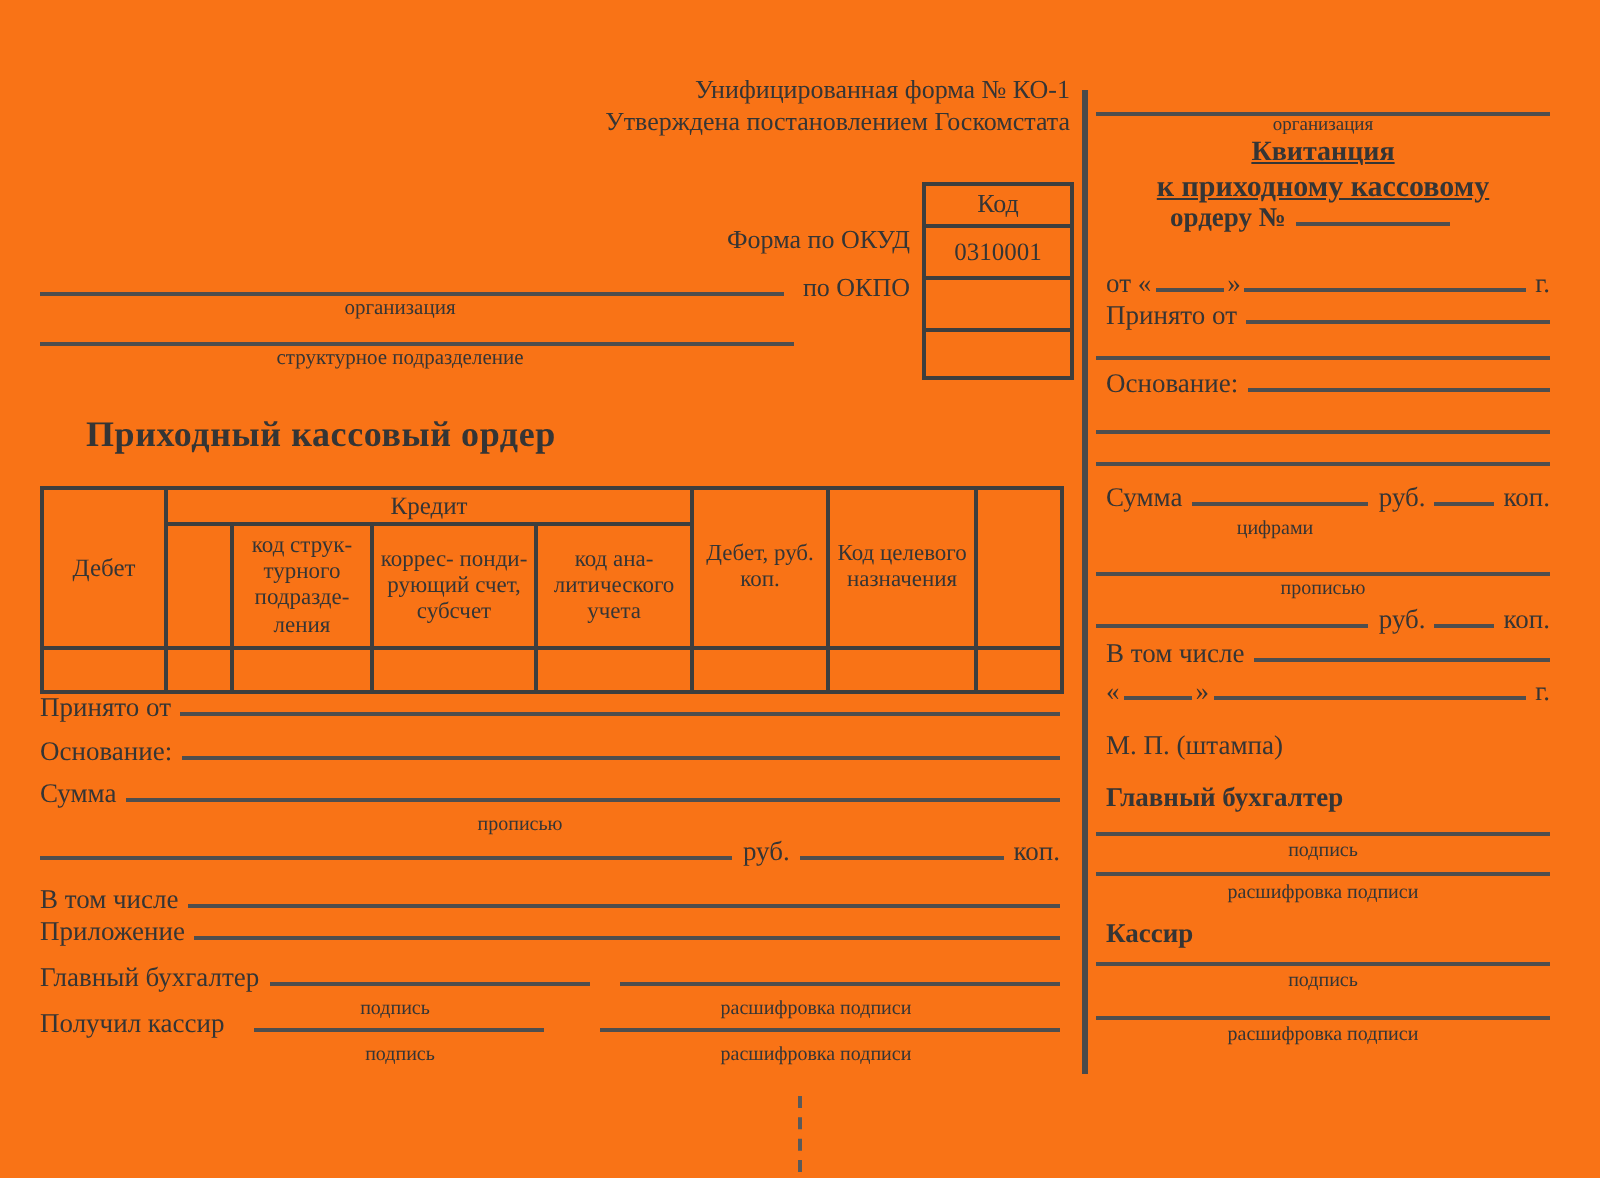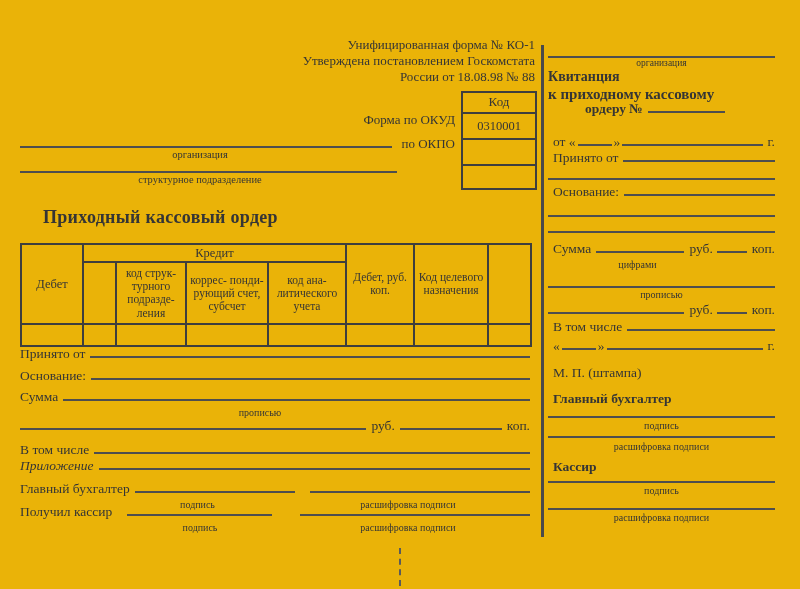--- a/index.html
+++ b/index.html
@@ -3,50 +3,49 @@
 <meta charset="utf-8">
 <style>
   html,body{margin:0;padding:0;}
   body{
     width:800px;height:589px;
     font-family:"Liberation Serif","DejaVu Serif",serif;
     background:#ffffff;
   }
   .page{
     position:relative;width:800px;height:589px;
-    background:#eab308;color:#353535;overflow:hidden;
+    background:#f97316;color:#353535;overflow:hidden;
   }
   .abs{position:absolute;}
   .row{position:absolute;display:flex;align-items:flex-end;font-size:13.5px;}
   .row .lbl{white-space:nowrap;padding-right:5px;line-height:1.05;}
   .row .lbl.after{padding-right:0;padding-left:5px;}
   .fill{flex:1 1 auto;height:0;border-bottom:2px solid #4e4e4e;margin-bottom:3px;}
   .hline{position:absolute;border-bottom:2px solid #4e4e4e;}
   .small{font-size:10px;text-align:center;line-height:1;}
-  .center{}
+  .center{text-align:center;text-decoration:underline;}
   .bold{font-weight:bold;}
   .rt{text-align:right;}
   table{border-collapse:collapse;table-layout:fixed;}
   td{border:2px solid #3e3e3e;text-align:center;vertical-align:middle;
      font-size:11.5px;line-height:1.15;padding:1px 2px;overflow:hidden;}
   .hdr-note{font-size:13px;line-height:16px;}
   .title{font-size:18px;font-weight:bold;letter-spacing:.3px;white-space:nowrap;}
   .r-title{font-size:14px;font-weight:bold;}
   .divider{position:absolute;background:#4a4a4a;}
   .cutmark{position:absolute;border-left:2px dashed #5a5a5a;width:0;}
 </style>
 </head>
 <body>
 
 <div class="page">
 
   <div class="abs hdr-note rt" style="top:37px;right:265px;width:330px;">
     <div>Унифицированная форма № КО-1</div>
     <div>Утверждена постановлением Госкомстата</div>
-    <div>России от 18.08.98 № 88</div>
   </div>
 
   <table class="abs" style="top:91px;left:461px;width:76px;">
     <tbody>
         <tr>
           <td style="height:17px;font-size:13px;">Код</td>
         </tr>
     <tr>
           <td style="height:22px;font-size:12.5px;margin-top:30px;">0310001</td>
         </tr>
@@ -123,21 +122,21 @@
   <div class="row" style="top:419px;left:20px;right:270px;">
     <span class="fill" style="flex:3.4 1 0;"></span>
     <span class="lbl after" style="padding-right:5px;">руб.</span>
     <span class="fill" style="flex:1 1 0;"></span>
     <span class="lbl after">коп.</span>
   </div>
   <div class="row" style="top:443px;left:20px;right:270px;">
     <span class="lbl">В том числе</span>
     <span class="fill"></span>
   </div>
-  <div class="row" style="top:459px;left:20px;right:270px;font-style:italic;">
+  <div class="row" style="top:459px;left:20px;right:270px;">
     <span class="lbl">Приложение</span>
     <span class="fill"></span>
   </div>
   <div class="row" style="top:482px;left:20px;right:270px;">
     <span class="lbl">Главный бухгалтер</span>
     <span class="fill" style="flex:0 0 160px;"></span>
     <span style="flex:0 0 15px;"></span>
     <span class="fill"></span>
   </div>
   <div class="abs small" style="top:500px;left:115px;width:165px;">подпись</div>

